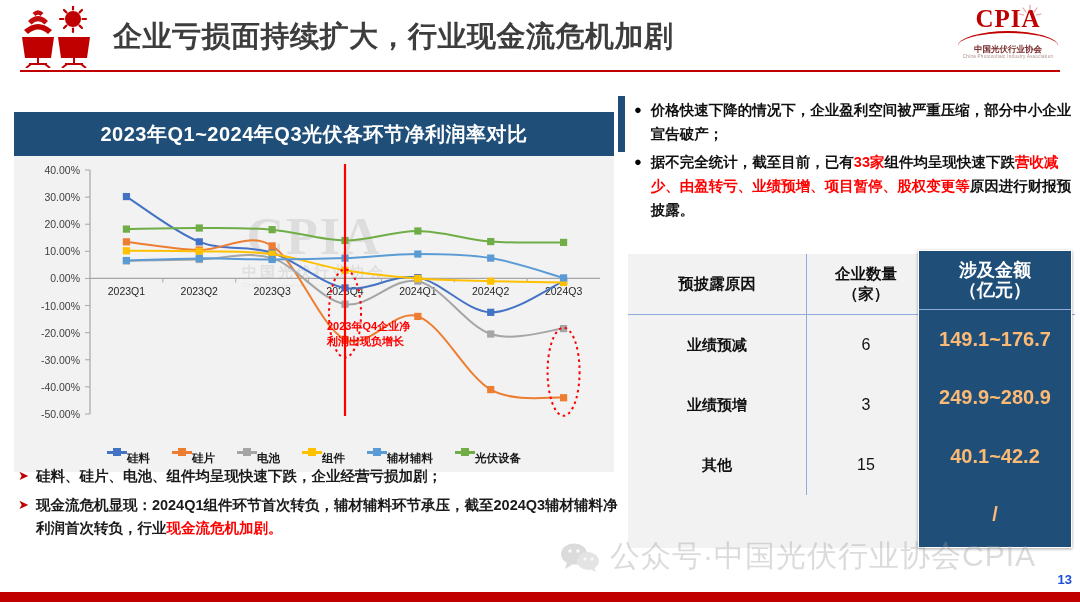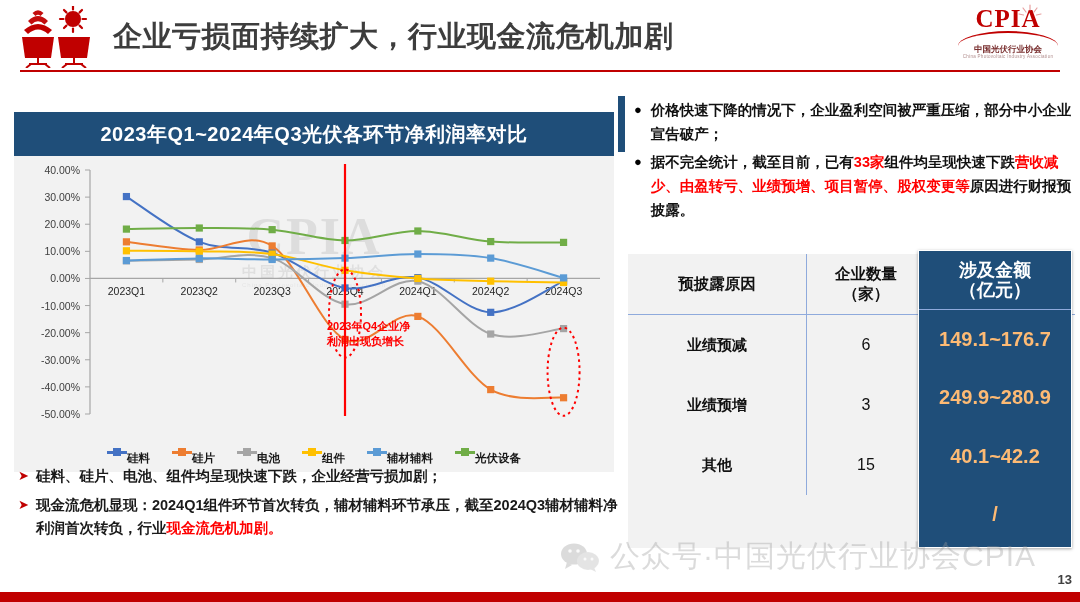--- a/index.html
+++ b/index.html
@@ -88,21 +88,21 @@
     height:58.5px;color:#fdba74;font-size:20px;font-weight:bold;
     display:flex;align-items:center;justify-content:center;
   }
 
   
   #wechat-wm{
     position:absolute;left:560px;top:536px;display:flex;align-items:center;gap:10px;
     opacity:.35;pointer-events:none;
   }
   #wechat-wm .wtxt{font-size:30px;color:#9a9a9a;letter-spacing:1px;}
-  #page-no{position:absolute;right:8px;top:572px;font-size:13px;font-weight:bold;color:#404040;}
+  #page-no{position:absolute;right:8px;top:572px;font-size:13px;font-weight:bold;color:#1d4ed8;}
   #footer-bar{position:absolute;left:0;bottom:0;width:1080px;height:10px;background:#c00000;}
 </style>
 </head>
 <body>
 
 <div id="header">
 
   <svg id="logo-mark" viewBox="0 0 78 62">
     <g fill="#c00000">
       <path d="M6 24 Q20 12 34 24 L30 28 Q20 19 10 28 Z"></path>

